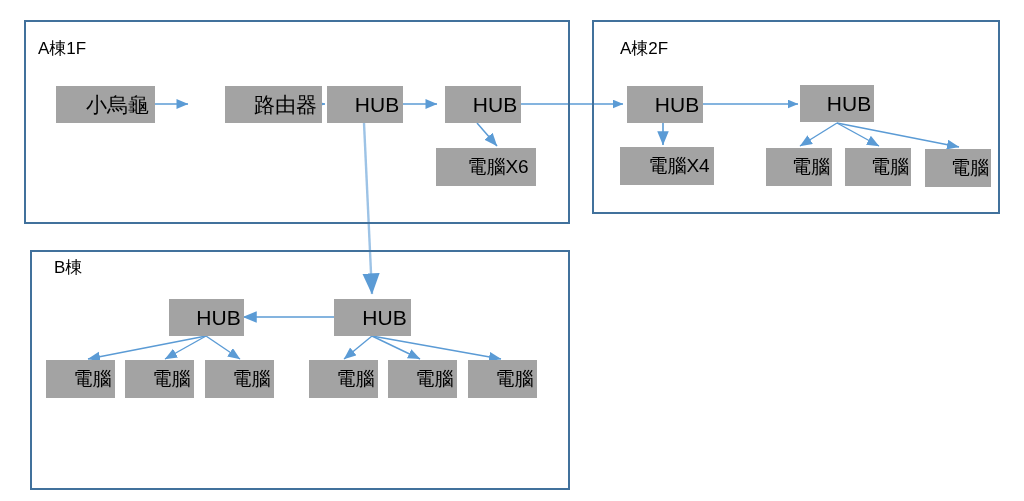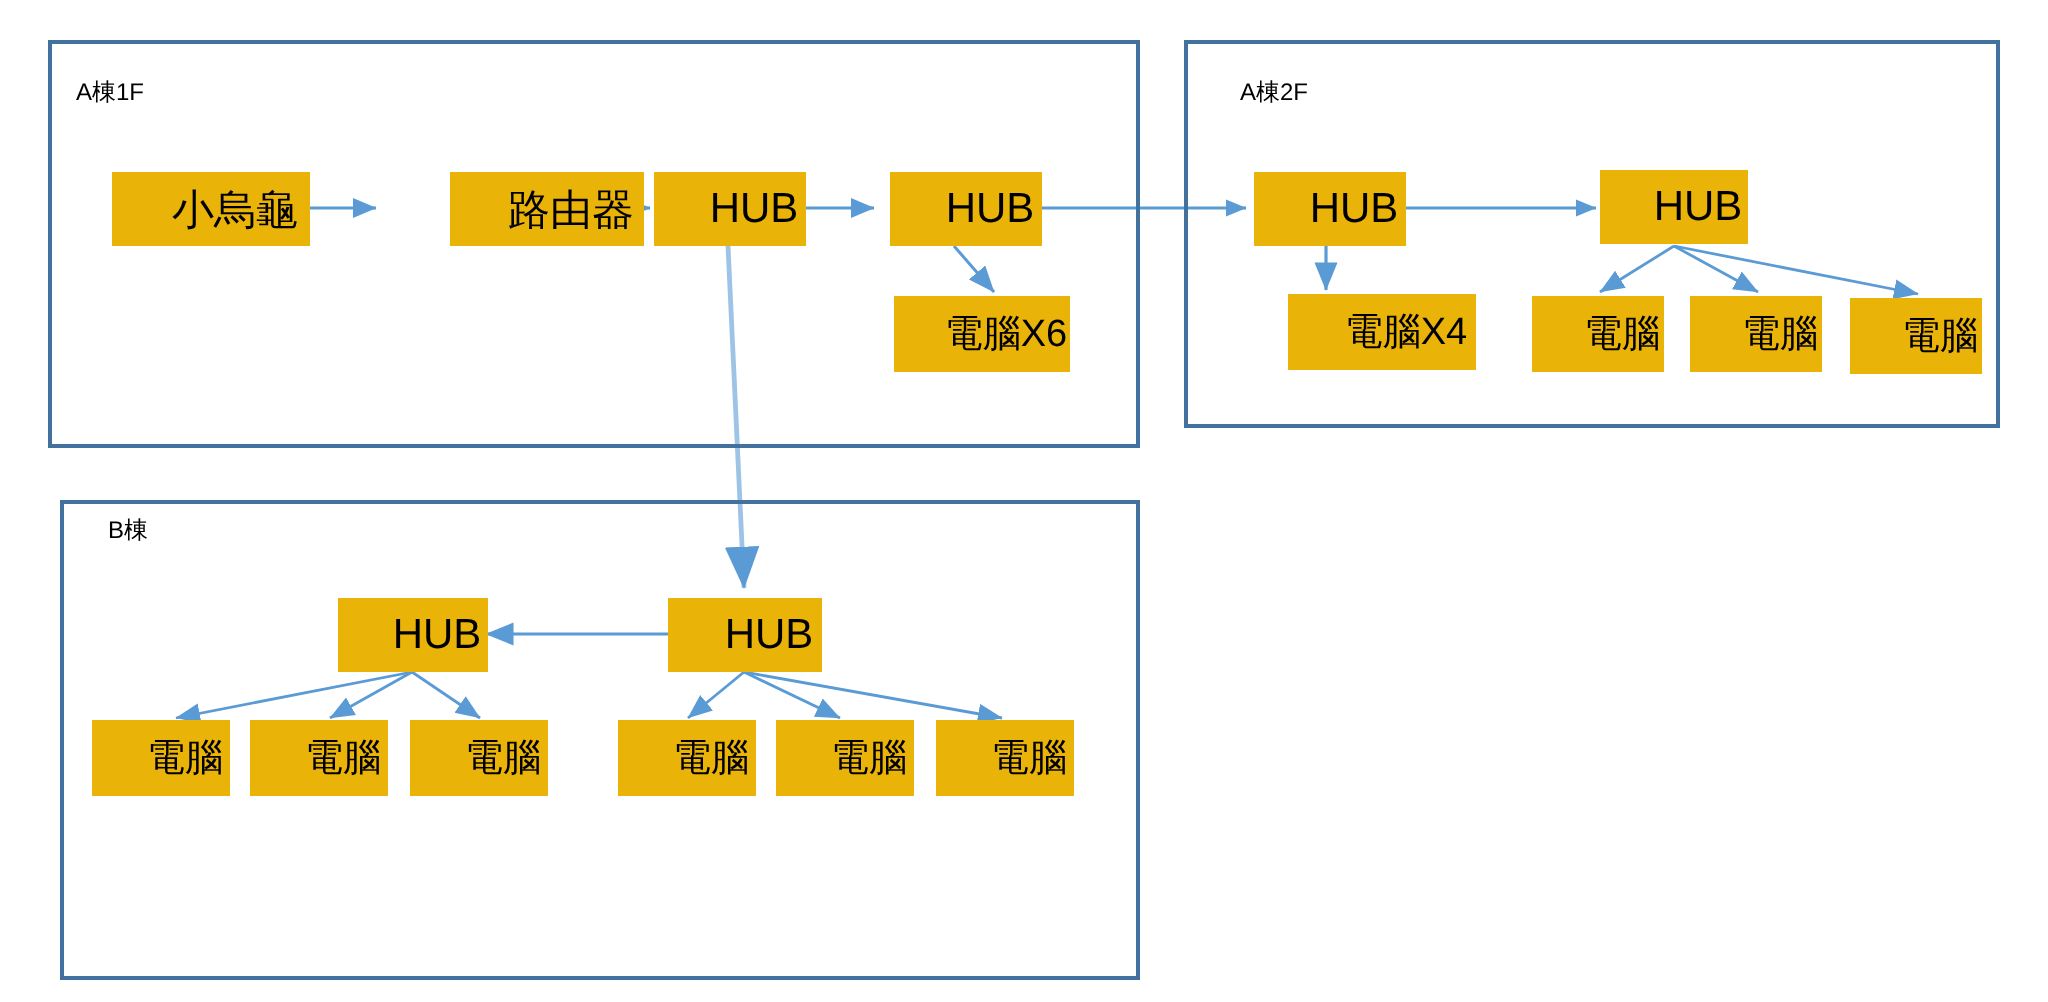--- a/index.html
+++ b/index.html
@@ -24,28 +24,28 @@
     pointer-events: none;
   }
   .panel {
     position: absolute;
     border: 2px solid #41719C;
     background: transparent;
     box-sizing: border-box;
   }
   .panel-title {
     position: absolute;
-    font-size: 12px;
+    font-size: 17px;
     line-height: 1;
     color: #000000;
     white-space: nowrap;
   }
   .node {
     position: absolute;
-    background: #eab308;
+    background: #a3a3a3;
     color: #000000;
     display: flex;
     align-items: center;
     justify-content: center;
     box-sizing: border-box;
     white-space: nowrap;
     letter-spacing: 0px;
     padding-left: 24px;
   }
   .node-hub {
@@ -110,27 +110,27 @@
   <div class="panel-title" style="left:54px; top:259px;">B棟</div>
 
   <div class="node node-cjk" style="left:56px; top:86px; width:99px; height:37px;">小烏龜</div>
 
   <div class="node node-cjk" style="left:196px; top:86px; width:97px; height:37px;margin-left:29px;">路由器</div>
 
   <div class="node node-hub" style="left:327px; top:86px; width:76px; height:37px;">HUB</div>
 
   <div class="node node-hub" style="left:445px; top:86px; width:76px; height:37px;">HUB</div>
 
-  <div class="node node-cjk-small" style="left:447px; top:148px; width:88px; height:38px;">電腦X6</div>
+  <div class="node node-cjk-small" style="left:436px; top:148px; width:100px; height:38px;">電腦X6</div>
 
   <div class="node node-hub" style="left:627px; top:86px; width:76px; height:37px;">HUB</div>
 
   <div class="node node-hub" style="left:800px; top:85px; width:74px; height:37px;">HUB</div>
 
-  <div class="node node-cjk-small" style="left:620px; top:147px; width:94px; height:38px;margin-left:24px;">電腦X4</div>
+  <div class="node node-cjk-small" style="left:620px; top:147px; width:94px; height:38px;">電腦X4</div>
 
   <div class="node node-cjk-small" style="left:766px; top:148px; width:66px; height:38px;">電腦</div>
   <div class="node node-cjk-small" style="left:845px; top:148px; width:66px; height:38px;">電腦</div>
   <div class="node node-cjk-small" style="left:925px; top:149px; width:66px; height:38px;">電腦</div>
 
   <div class="node node-hub" style="left:169px; top:299px; width:75px; height:37px;">HUB</div>
 
   <div class="node node-hub" style="left:334px; top:299px; width:77px; height:37px;">HUB</div>
 
   <div class="node node-cjk-small" style="left:46px; top:360px; width:69px; height:38px;">電腦</div>

